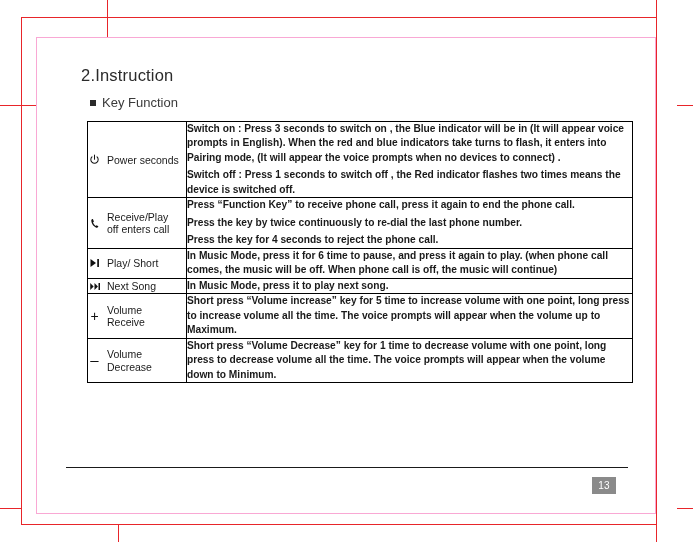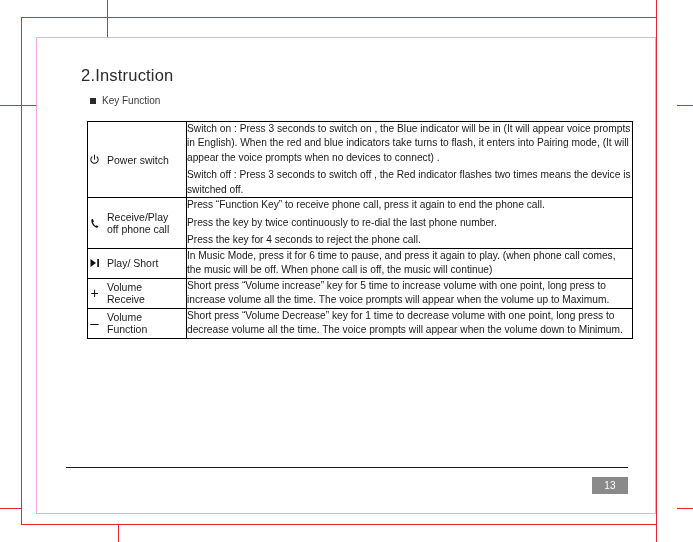--- a/index.html
+++ b/index.html
@@ -55,21 +55,21 @@
     top: 28px;
     font-size: 16.5px;
     letter-spacing: 0.2px;
     color: #2b2b2b;
     white-space: nowrap;
   }
   .sub-title {
     position: absolute;
     left: 53px;
     top: 57px;
-    font-size: 10px;
+    font-size: 13px;
     color: #3a3a3a;
     white-space: nowrap;
     display: flex;
     align-items: center;
     gap: 6px;
     text-align: center;
   }
   .bullet-square {
     display: inline-block;
     width: 6px;
@@ -106,20 +106,21 @@
     color: #1a1a1a;
     line-height: 1.18;
   }
   .key-label { display: block; }
 
   .desc-cell {
     padding: 6px 6px 6px 8px;
     font-size: 10.2px;
     line-height: 1.42;
     color: #1a1a1a;
+    font-weight: bold;
   }
   .desc-cell p {
     margin: 0;
   }
   .desc-cell p + p {
     margin-top: 3px;
   }
   .desc-indent {
     padding-left: 4px;
   }
@@ -153,21 +154,21 @@
     left: 29px;
     top: 429px;
     width: 562px;
     height: 1px;
     background: #1a1a1a;
   }
   .page-badge {
     position: absolute;
     left: 555px;
     top: 439px;
-    width: 36px;
+    width: 24px;
     height: 17px;
     background: #8a8a8a;
     color: #ffffff;
     font-size: 10px;
     display: flex;
     align-items: center;
     justify-content: center;
     letter-spacing: 0.3px;
   }
 </style>
@@ -207,40 +208,40 @@
 
         <tr>
           <td class="key-cell">
             <div class="key-inner">
               <span class="glyph">
                 <svg width="11" height="11" viewBox="0 0 24 24" fill="none" stroke="currentColor" stroke-width="2.2" stroke-linecap="round">
                   <path d="M6.5 6.2a8 8 0 1 0 11 0"></path>
                   <line x1="12" y1="2.4" x2="12" y2="11.5"></line>
                 </svg>
               </span>
-              <span class="key-label">Power switch</span>
+              <span class="key-label">Power seconds</span>
             </div>
           </td>
           <td class="desc-cell">
             <p>Switch on : Press 3 seconds to switch on , the Blue indicator will be in (It will appear voice prompts in English). When the red and blue indicators take turns to flash, it enters into Pairing mode, (It will appear the voice prompts when no devices to connect) .</p>
-            <p>Switch off : Press 3 seconds to switch off , the Red indicator flashes two times means the device is switched off.</p>
+            <p>Switch off : Press 1 seconds to switch off , the Red indicator flashes two times means the device is switched off.</p>
           </td>
         </tr>
 
         <tr>
           <td class="key-cell">
             <div class="key-inner">
               <span class="glyph">
                 <svg width="11" height="11" viewBox="0 0 24 24" fill="currentColor">
                   <path d="M7.3 2.2c-1.5.5-2.4 2-2.3 3.7.3 4.6 2.6 9.2 6.2 12.2 1.3 1.1 3 2.3 4.6 2.9 1.6.6 3.3-.2 4-1.6l.6-1.3-4.1-2.4-1.4 1.7c-1.6-.9-3-2.2-4.1-3.8-1-1.5-1.7-3.1-2-4.8l2.1-.8L8.5 2z"></path>
                 </svg>
               </span>
               <span>
                 <span class="key-label">Receive/Play</span>
-                <span class="key-label">off phone call</span>
+                <span class="key-label">off enters call</span>
               </span>
             </div>
           </td>
           <td class="desc-cell">
             <p>Press “Function Key” to receive phone call, press it again to end the phone call.</p>
             <p>Press the key by twice continuously to re-dial the last phone number.</p>
             <p>Press the key for 4 seconds to reject the phone call.</p>
           </td>
         </tr>
 
@@ -255,20 +256,37 @@
               </span>
               <span class="key-label">Play/ Short</span>
             </div>
           </td>
           <td class="desc-cell desc-indent">
             <p>In Music Mode, press it for 6 time to pause, and press it again to play. (when phone call comes, the music will be off. When phone call is off, the music will continue)</p>
           </td>
         </tr>
 
 
+        <tr>
+          <td class="key-cell">
+            <div class="key-inner">
+              <span class="glyph">
+                <svg width="12" height="9" viewBox="0 0 24 18" fill="currentColor">
+                  <path d="M2.5 2 L2.5 16 L9.3 9 Z"></path>
+                  <path d="M11 2 L11 16 L17.8 9 Z"></path>
+                  <rect x="19" y="2" width="3" height="14"></rect>
+                </svg>
+              </span>
+              <span class="key-label">Next Song</span>
+            </div>
+          </td>
+          <td class="desc-cell desc-indent">
+            <p>In Music Mode, press it to play next song.</p>
+          </td>
+        </tr>
 
         <tr>
           <td class="key-cell">
             <div class="key-inner">
               <span class="glyph glyph-text">+</span>
               <span>
                 <span class="key-label">Volume</span>
                 <span class="key-label">Receive</span>
               </span>
             </div>
@@ -277,21 +295,21 @@
             <p>Short press “Volume increase” key for 5 time to increase volume with one point, long press to increase volume all the time. The voice prompts will appear when the volume up to Maximum.</p>
           </td>
         </tr>
 
         <tr>
           <td class="key-cell">
             <div class="key-inner">
               <span class="glyph glyph-minus">–</span>
               <span>
                 <span class="key-label">Volume</span>
-                <span class="key-label">Function</span>
+                <span class="key-label">Decrease</span>
               </span>
             </div>
           </td>
           <td class="desc-cell">
             <p>Short press “Volume Decrease” key for 1 time to decrease volume with one point, long press to decrease volume all the time. The voice prompts will appear when the volume down to Minimum.</p>
           </td>
         </tr>
 
       </tbody>
     </table>

